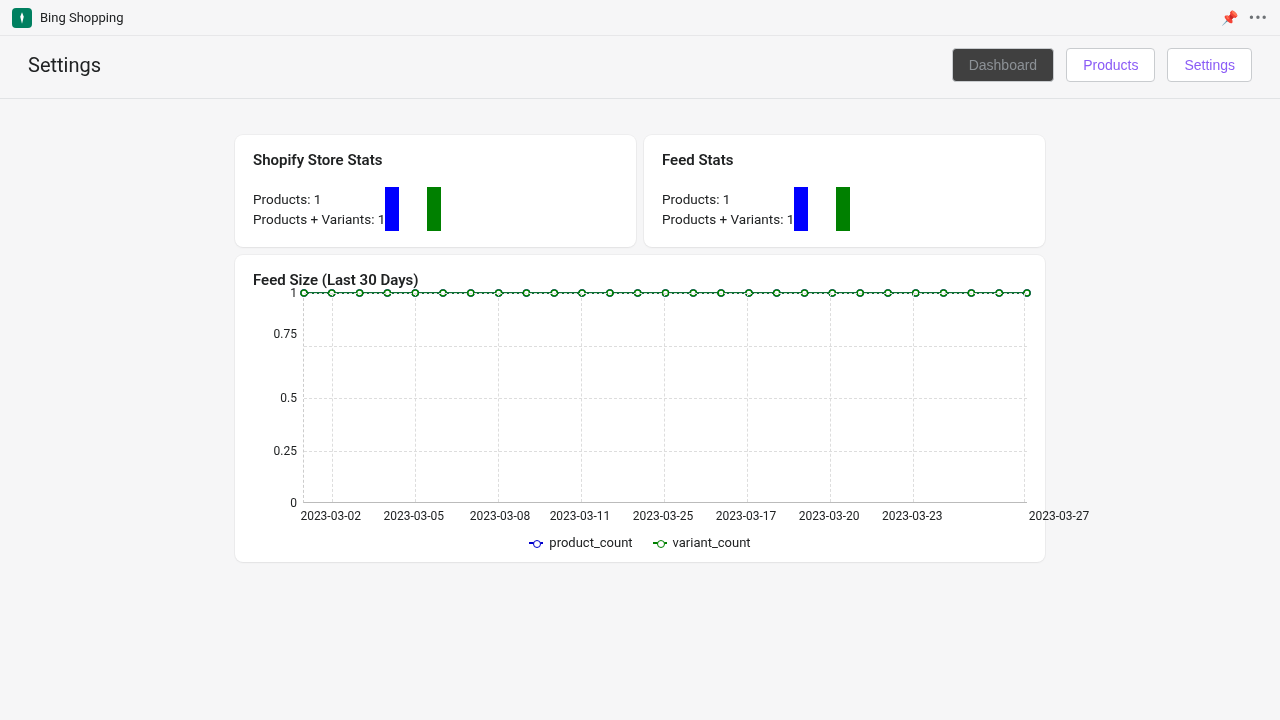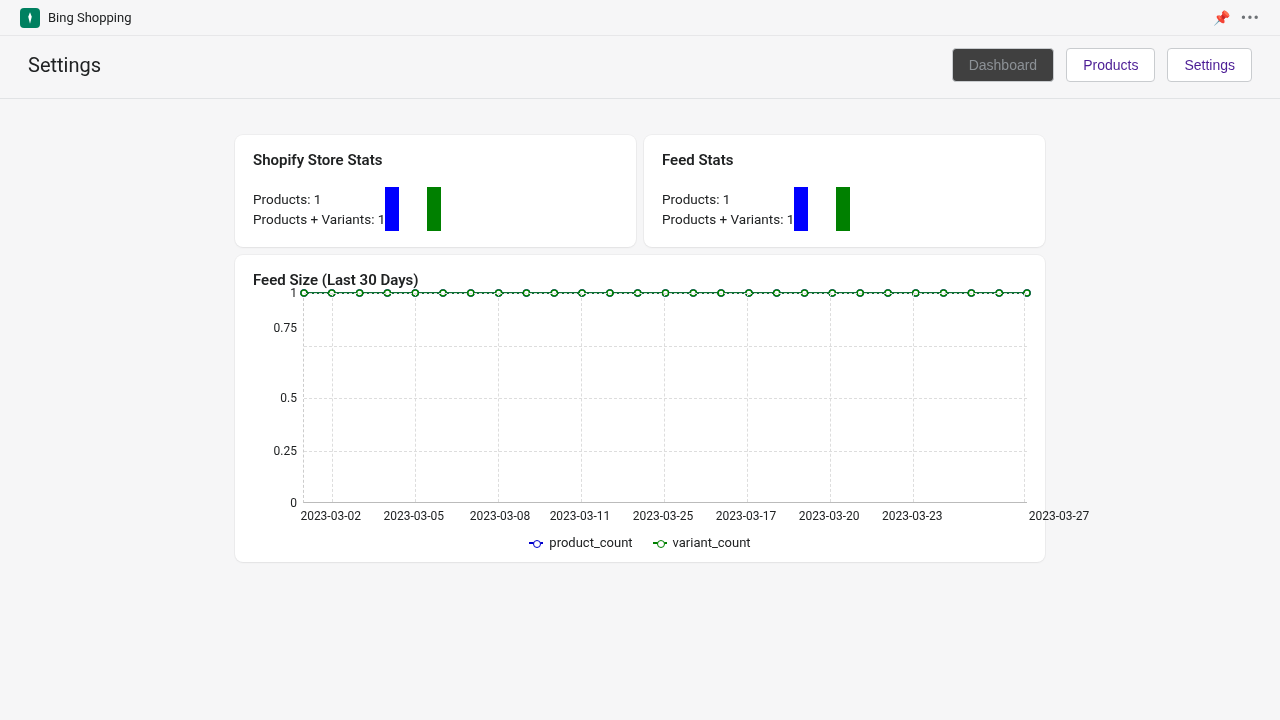--- a/index.html
+++ b/index.html
@@ -8,21 +8,21 @@
     background: #f6f6f7;
     width: 1280px;
     height: 720px;
     overflow: hidden;
     color: #202223;
   }
   .titlebar {
     display: flex;
     align-items: center;
     justify-content: space-between;
-    padding: 6px 20px;
+    padding: 6px 12px;
     background: #f6f6f7;
     border-bottom: 1px solid #e7e7e9;
     height: 36px;
   }
   .titlebar-left {
     display: flex;
     align-items: center;
     gap: 8px;
   }
   .app-icon {
@@ -48,21 +48,21 @@
     border-bottom: 1px solid #e1e3e5;
   }
   .page-title { font-size: 20px; font-weight: 400; }
   .nav { display: flex; gap: 12px; }
   .nav button {
     background: #fff;
     border: 1px solid #c9cccf;
     border-radius: 4px;
     padding: 8px 16px;
     font-size: 14px;
-    color: #4c1d95;
+    color: #8b5cf6;
     cursor: pointer;
   }
   .nav button.active {
     color: #8c9196;
     background: #404040;
   }
   .content {
     padding: 36px 0 0 0;
     display: flex;
     justify-content: center;
@@ -240,21 +240,21 @@
 
     </div>
 
     <div class="card chart-card">
       <div class="chart-title">Feed Size (Last 30 Days)</div>
       <div class="chart-area">
         <div class="y-axis" id="yaxis">
             <div class="y-tick" style="top: 210px;">0</div>
             <div class="y-tick" style="top: 157.5px;">0.25</div>
             <div class="y-tick" style="top: 105px;">0.5</div>
-            <div class="y-tick" style="top: 35px; margin-left: 7px;">0.75</div>
+            <div class="y-tick" style="top: 41px; margin-left: 7px;">0.75</div>
             <div class="y-tick" style="top: 0px;">1</div>
           </div>
         <div class="plot" id="plot">
           <svg class="line-svg" id="linesvg" viewBox="0 -4 720 218" preserveAspectRatio="none">
               <path d="M0 0 L27.692307692307693 0 L55.38461538461539 0 L83.07692307692308 0 L110.76923076923077 0 L138.46153846153848 0 L166.15384615384616 0 L193.84615384615384 0 L221.53846153846155 0 L249.23076923076923 0 L276.92307692307696 0 L304.6153846153846 0 L332.3076923076923 0 L360 0 L387.6923076923077 0 L415.38461538461536 0 L443.0769230769231 0 L470.7692307692308 0 L498.46153846153845 0 L526.1538461538461 0 L553.8461538461539 0 L581.5384615384615 0 L609.2307692307692 0 L636.9230769230769 0 L664.6153846153846 0 L692.3076923076924 0 L720 0 " stroke="#0000cc" fill="none" stroke-width="1.5"></path>
               <circle cx="0" cy="0" r="3" fill="#fff" stroke="#0000cc" stroke-width="1.5"></circle>
               <circle cx="27.692307692307693" cy="0" r="3" fill="#fff" stroke="#0000cc" stroke-width="1.5"></circle>
               <circle cx="55.38461538461539" cy="0" r="3" fill="#fff" stroke="#0000cc" stroke-width="1.5"></circle>
               <circle cx="83.07692307692308" cy="0" r="3" fill="#fff" stroke="#0000cc" stroke-width="1.5"></circle>
               <circle cx="110.76923076923077" cy="0" r="3" fill="#fff" stroke="#0000cc" stroke-width="1.5"></circle>

